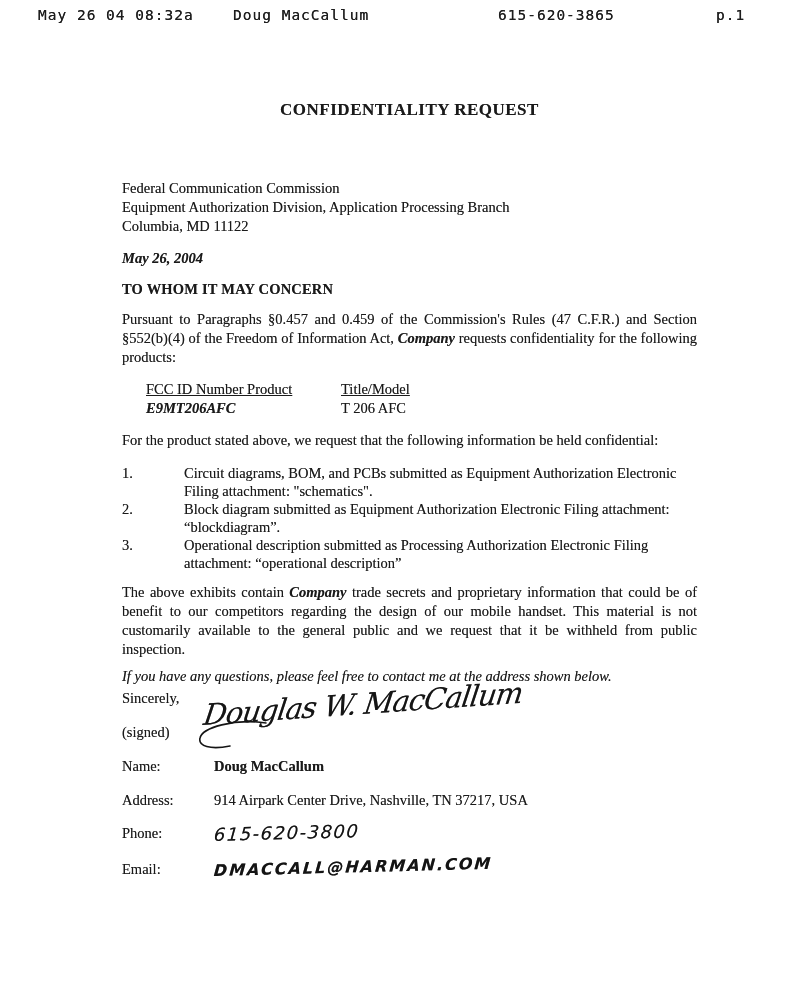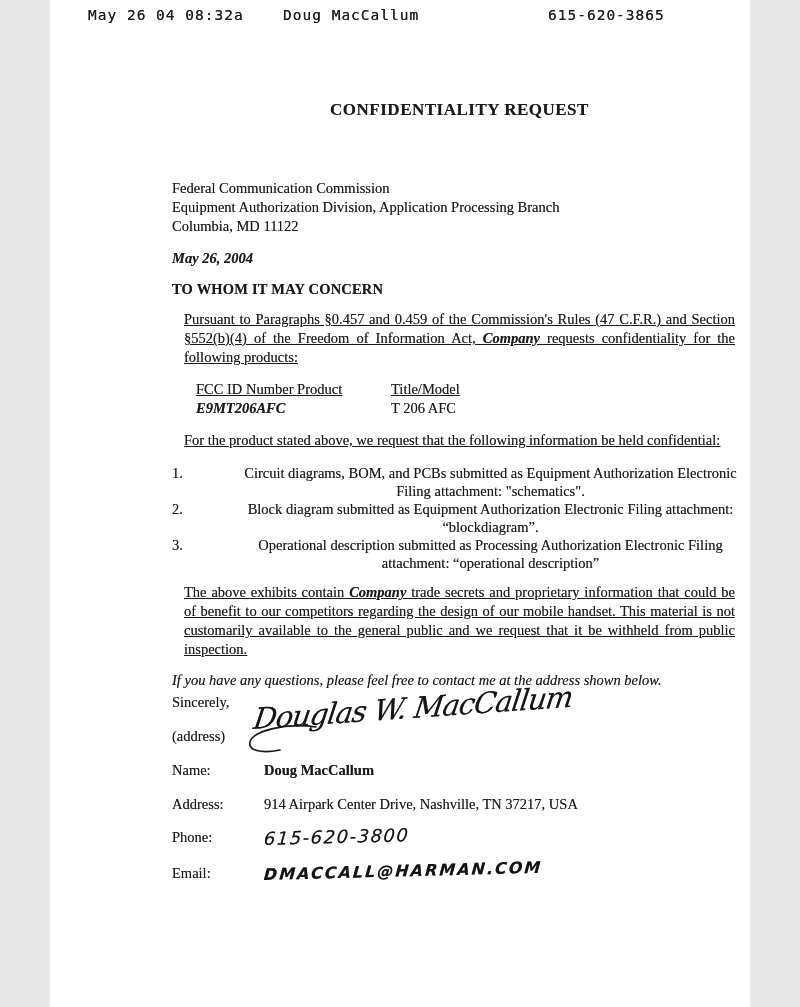--- a/index.html
+++ b/index.html
@@ -1,18 +1,18 @@
 <!DOCTYPE html>
 <html><head>
 <meta charset="utf-8">
 <style>
   html,body{margin:0;padding:0;background:#e8e8e8;}
   .page{
     position:relative;
-    width:700px;height:1007px;
+    width:800px;height:1007px;
     background:#ffffff;
     font-family:"Liberation Serif",serif;
     color:#1a1a1a;
     overflow:hidden;
     margin:0 auto;
   }
   
   .fax-header{
     position:absolute;top:7px;left:0;width:100%;height:18px;
     font-family:"DejaVu Sans Mono",monospace;
@@ -33,36 +33,36 @@
   .title{
     margin:97px 0 0 0;
     text-align:center;
     font-size:17px;line-height:26px;
     font-weight:bold;letter-spacing:.5px;
   }
   .recipient{margin-top:56px;}
   .recipient div{line-height:19px;}
   .date{margin-top:13px;font-weight:bold;font-style:italic;}
   .salutation{margin-top:12px;font-weight:bold;letter-spacing:.2px;}
-  p.just{margin:12px;text-align:justify;text-decoration:underline;}
+  p.just{margin:0;text-align:justify;}
   .para1{margin-top:11px !important;}
   .bi{font-weight:bold;font-style:italic;}
   
   .product-table{margin-top:13px;}
   .tr{display:flex;}
   .col1{width:195px;margin-left:24px;}
   .col2{flex:1;}
   .th{text-decoration:underline;}
   .fcc{font-weight:bold;font-style:italic;}
   .para2{margin-top:13px !important;}
   
   .list{margin-top:14px;line-height:18px;}
   .li{display:flex;margin:0;}
   .num{width:62px;flex:none;}
-  .li-text{flex:1;text-align:center;}
+  .li-text{flex:1;}
   .para3{margin-top:11px !important;}
   .contact{margin-top:8px;font-style:italic;}
   .closing{margin-top:3px;}
   
   .sig-row{position:relative;margin-top:12px;height:22px;}
   .signed-label{position:absolute;left:0;bottom:0;}
   .script{
     position:absolute;left:82px;top:-20px;
     font-family:"DejaVu Serif",serif;font-style:italic;
     font-size:29px;line-height:30px;white-space:nowrap;
@@ -138,21 +138,21 @@
         <span class="li-text">Operational description submitted as Processing Authorization Electronic Filing attachment: “operational description”</span>
       </div>
     </div>
 
     <p class="just para3"><span>The above exhibits contain </span><span class="bi">Company</span><span> trade secrets and proprietary information that could be of benefit to our competitors regarding the design of our mobile handset. This material is not customarily available to the general public and we request that it be withheld from public inspection.</span></p>
 
     <div class="contact">If you have any questions, please feel free to contact me at the address shown below.</div>
     <div class="closing">Sincerely,</div>
 
     <div class="sig-row">
-      <span class="signed-label">(address)</span>
+      <span class="signed-label">(signed)</span>
       <svg class="flourish" width="80" height="34" viewBox="0 0 80 34">
         <path d="M70 3 C38 -2 6 8 4 18 C2 26 14 30 34 26" fill="none" stroke="#151515" stroke-width="1.6" stroke-linecap="round"></path>
       </svg>
       <span class="script">Douglas W. MacCallum</span>
     </div>
 
     <div class="fields">
       <div class="field">
         <span class="f-label">Name:</span>
         <span class="f-bold">Doug MacCallum</span>

